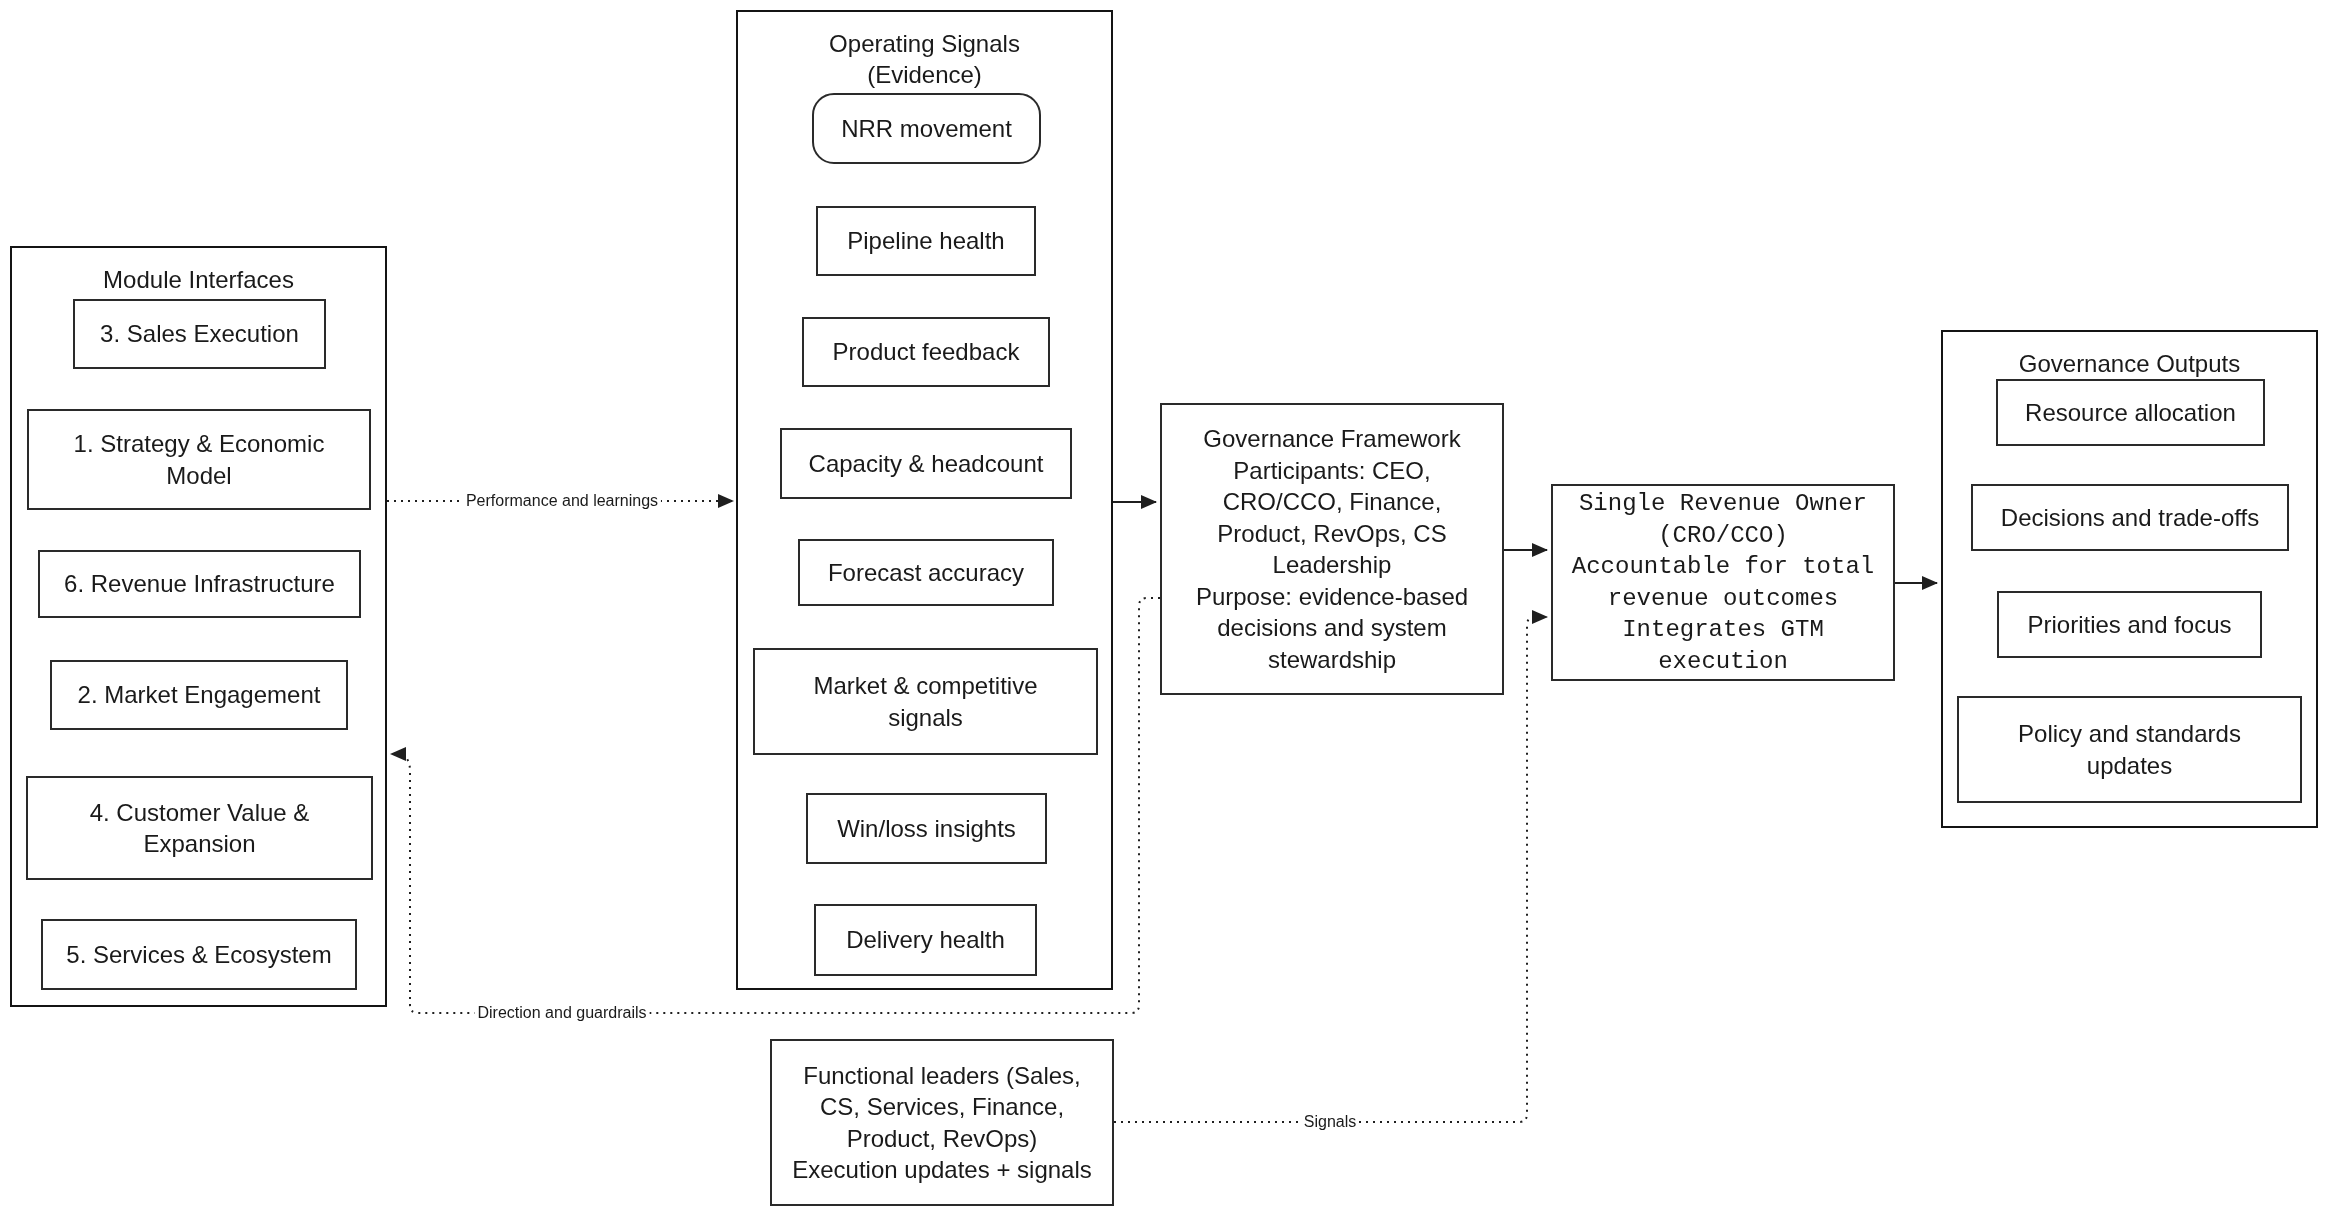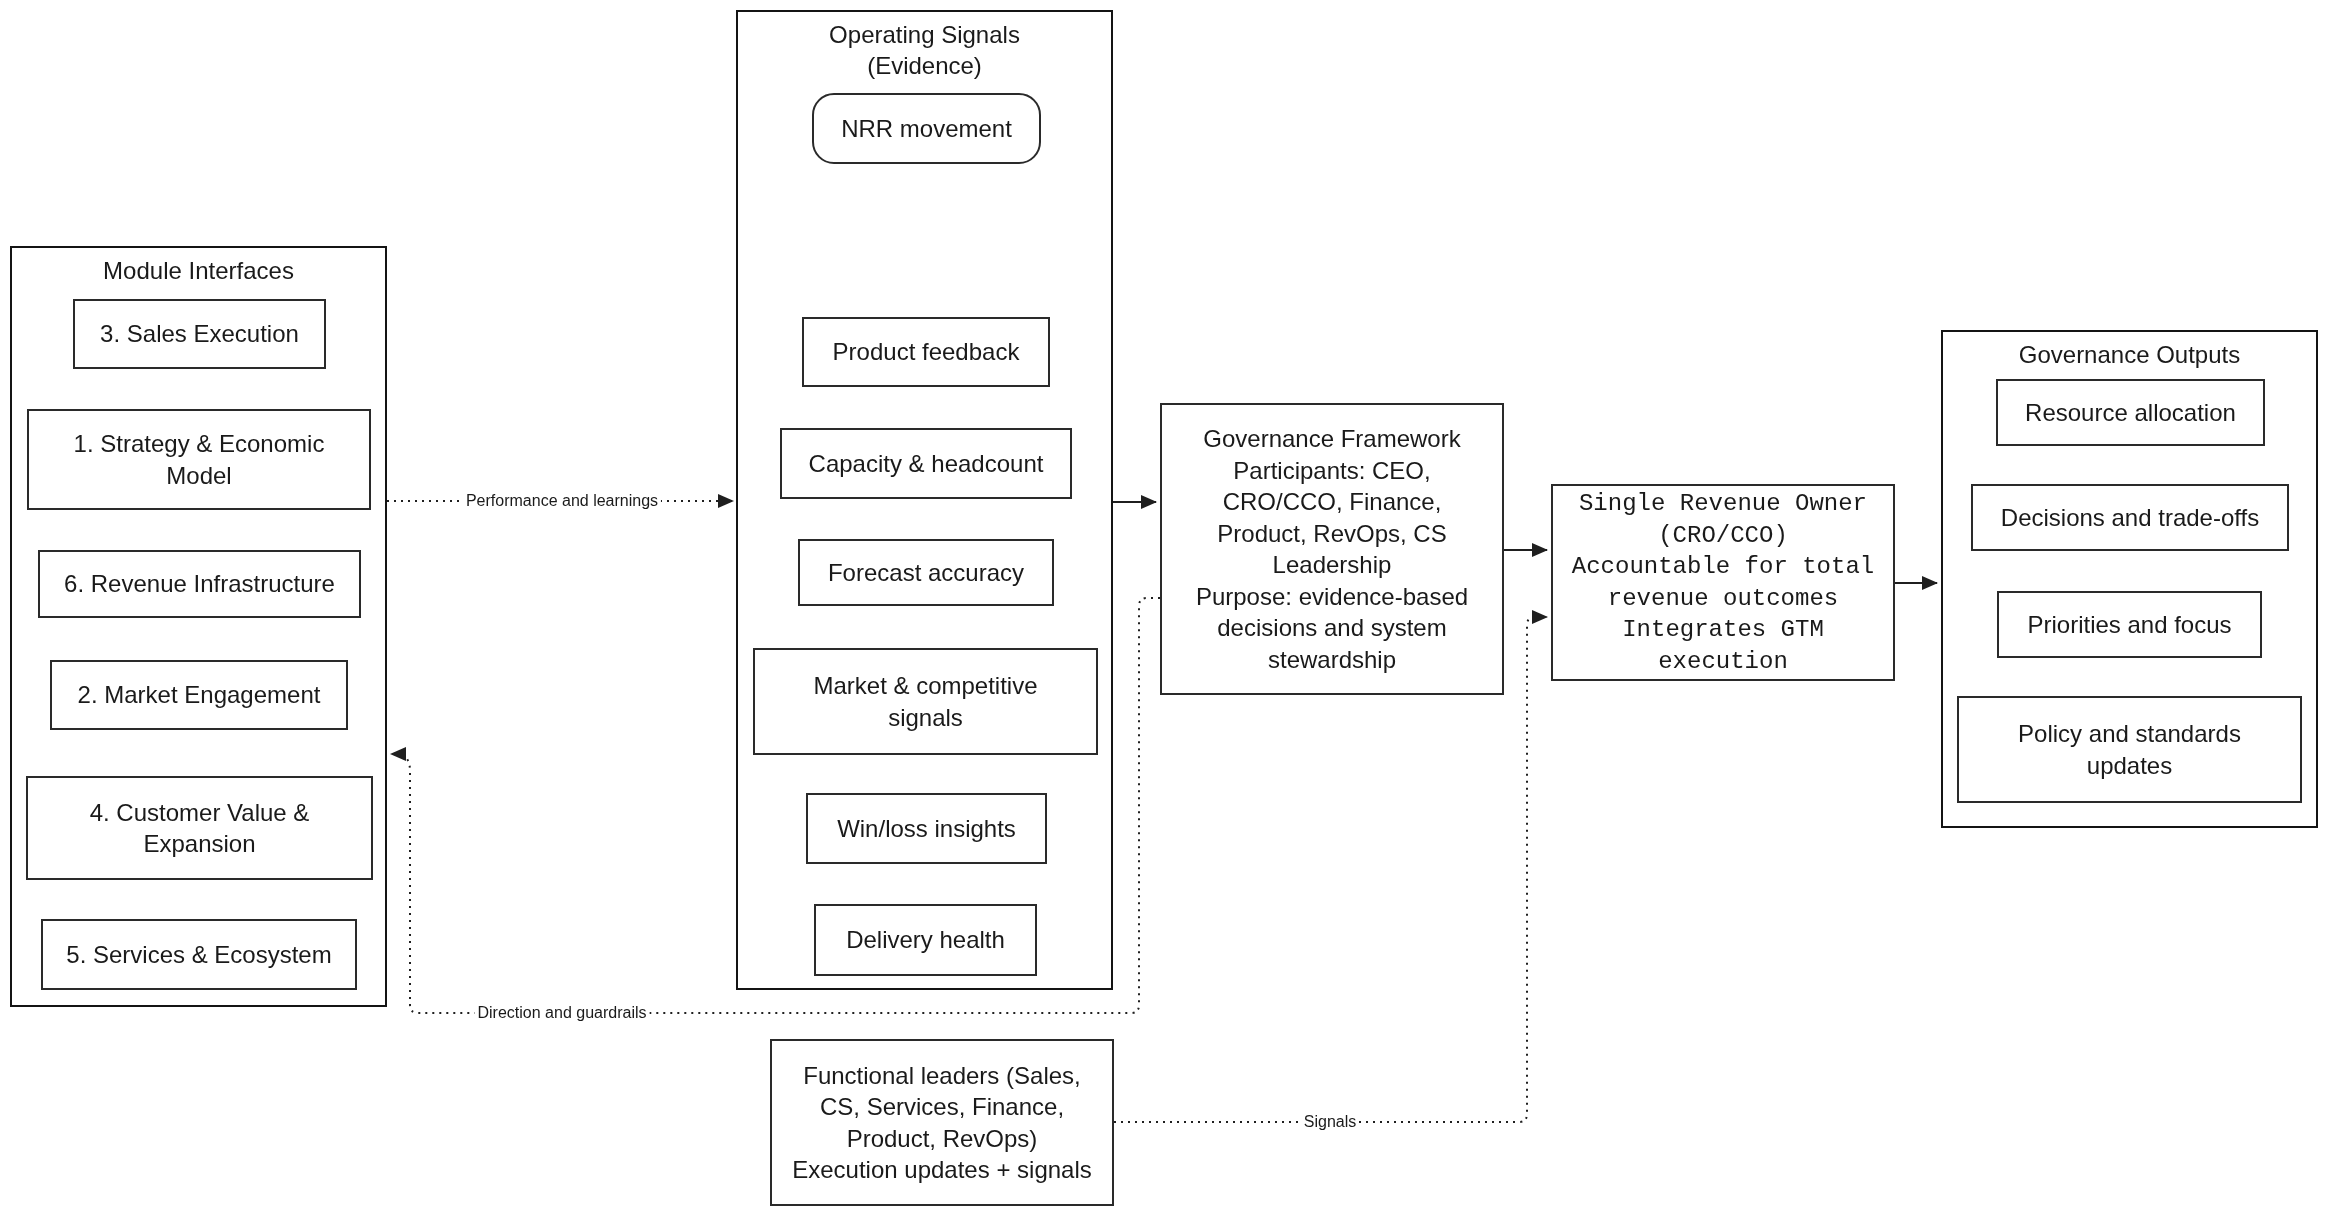--- a/index.html
+++ b/index.html
@@ -15,21 +15,21 @@
   svg.edges { position: absolute; left: 0; top: 0; pointer-events: none; }
   svg.edges path { fill: none; stroke: #1f1f1f; stroke-width: 2; }
   svg.edges path.dotted { stroke-dasharray: 2 5; }
 
   .cluster {
     position: absolute;
     border: 2px solid #141414;
     background: #ffffff;
   }
   .cluster-title {
-    padding-top: 7px;
+    padding-top: 16px;
     text-align: center;
     font-size: 24px;
     line-height: 31px;
     white-space: pre-line;
     color: #1a1a1a;
   }
   .node {
     position: absolute;
     border: 2px solid #2a2a2a;
     background: #ffffff;
@@ -82,20 +82,21 @@
   <div class="node" style="left:50px;  top:660px; width:298px; height:70px;">2. Market Engagement</div>
   <div class="node" style="left:26px;  top:776px; width:347px; height:104px;">4. Customer Value &amp;
 Expansion</div>
   <div class="node" style="left:41px;  top:919px; width:316px; height:71px;">5. Services &amp; Ecosystem</div>
 
   <section class="cluster" style="left:736px; top:10px; width:377px; height:980px;">
     <div class="cluster-title">Operating Signals
 (Evidence)</div>
   </section>
   <div class="node" style="left:812px; top:93px;  width:229px; height:71px;border-radius:22px;">NRR movement</div>
+  <div class="node" style="left:816px; top:206px; width:220px; height:70px;">Pipeline health</div>
   <div class="node" style="left:802px; top:317px; width:248px; height:70px;">Product feedback</div>
   <div class="node" style="left:780px; top:428px; width:292px; height:71px;">Capacity &amp; headcount</div>
   <div class="node" style="left:798px; top:539px; width:256px; height:67px;">Forecast accuracy</div>
   <div class="node" style="left:753px; top:648px; width:345px; height:107px;">Market &amp; competitive
 signals</div>
   <div class="node" style="left:806px; top:793px; width:241px; height:71px;">Win/loss insights</div>
   <div class="node" style="left:814px; top:904px; width:223px; height:72px;">Delivery health</div>
 
   <div class="node" style="left:1160px; top:403px; width:344px; height:292px;">Governance Framework
 Participants: CEO,

